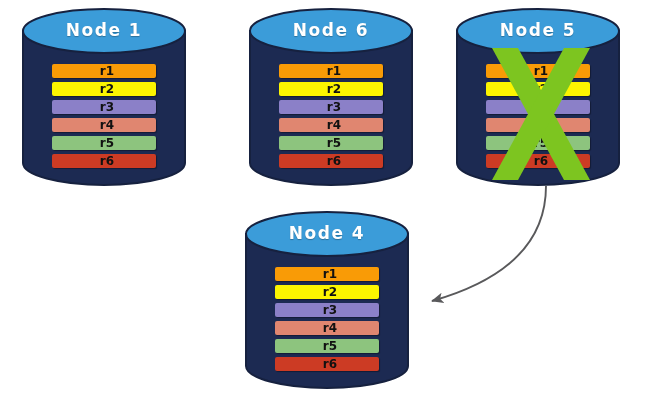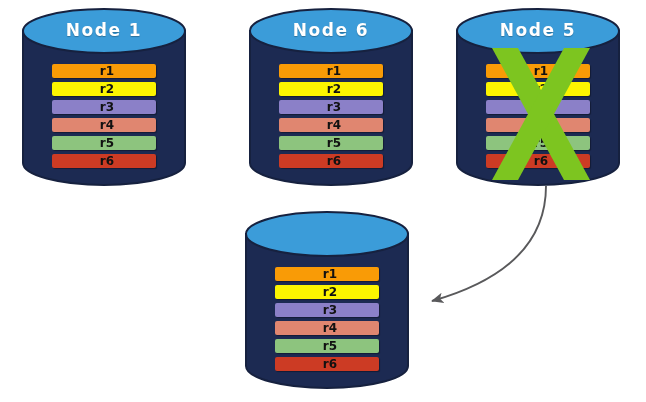--- a/index.html
+++ b/index.html
@@ -180,20 +180,21 @@
         <svg class="x-mark" width="164" height="178" viewBox="0 0 164 178" style="left: 0px; top: 0px;">
           <path d="M 36 40 L 62 40 L 134 172 L 108 172 Z" fill="#7DC520"></path>
           <path d="M 108 40 L 134 40 L 62 172 L 36 172 Z" fill="#7DC520"></path>
         </svg>
       </div>
       <div class="node" style="left: 245px; top: 211px; width: 164px; height: 178px;">
         <svg class="node-svg" width="164" height="178" viewBox="0 0 164 178">
           <path d="M 1 23 L 1 155 A 81 22 0 0 0 163 155 L 163 23 Z" fill="#1C2A52" stroke="#16213F" stroke-width="2"></path>
           <ellipse cx="82" cy="23" rx="81" ry="22" fill="#3B9CD9" stroke="#16213F" stroke-width="2"></ellipse>
         </svg>
+        <div class="node-title" style="top: 12px;">Node  4</div>
         <div class="records" style="top: 56px;">
           <div class="record" style="background: rgb(249, 155, 6); width: 104px;">
             <span class="record-label">r1</span>
           </div>
           <div class="record" style="background: rgb(252, 245, 0); width: 104px;">
             <span class="record-label">r2</span>
           </div>
           <div class="record" style="background: rgb(139, 128, 200); width: 104px;">
             <span class="record-label">r3</span>
           </div>

